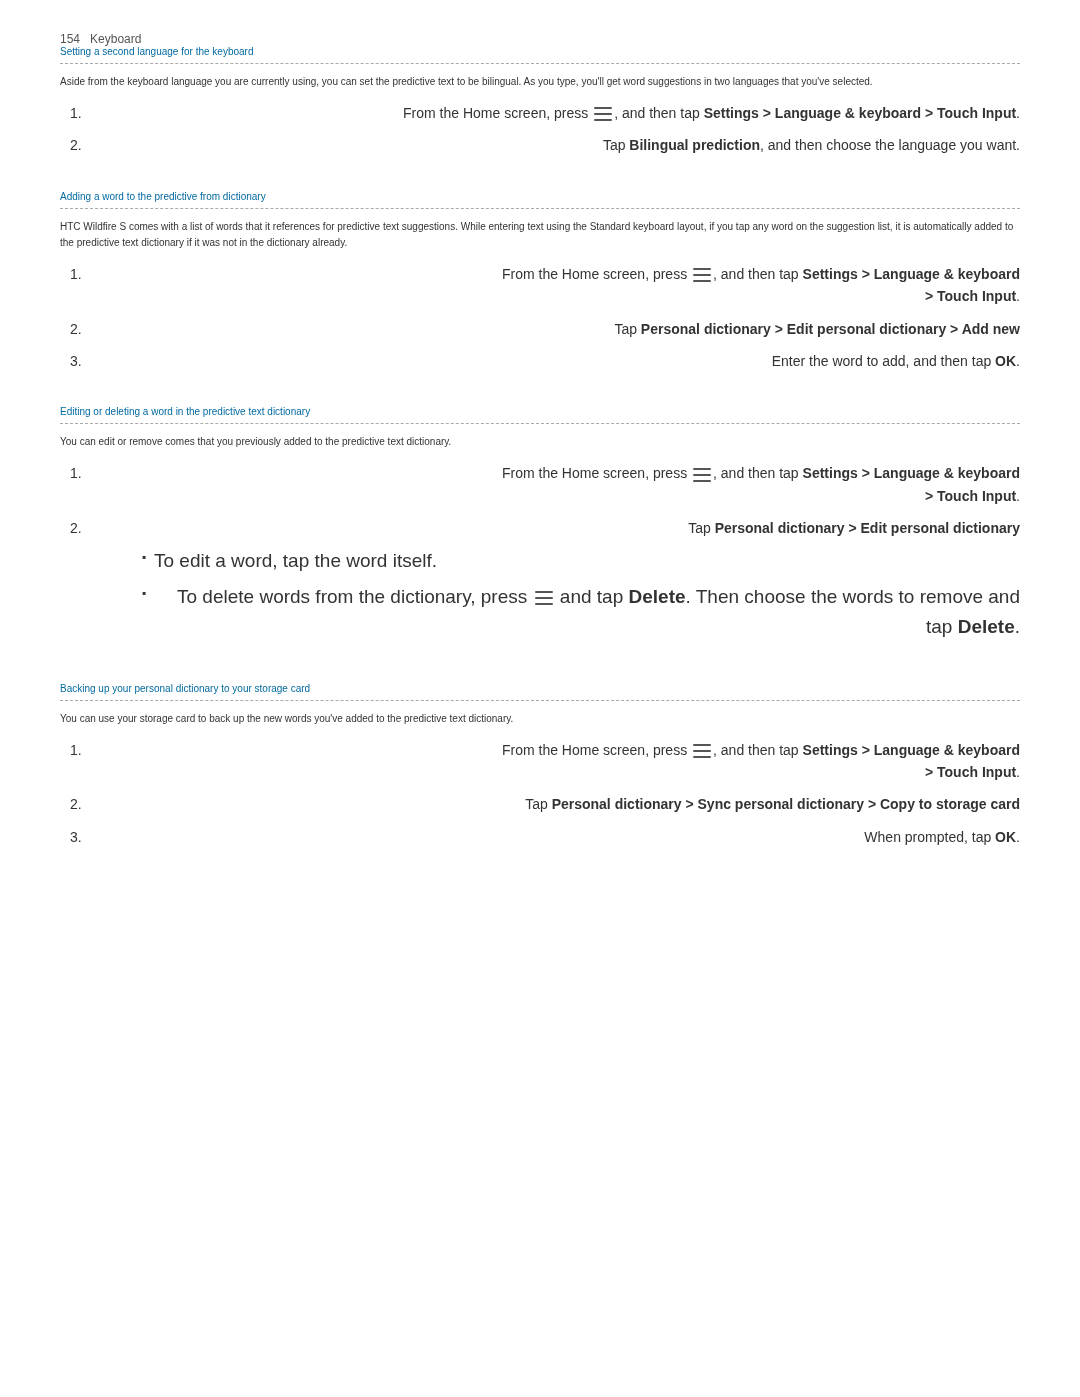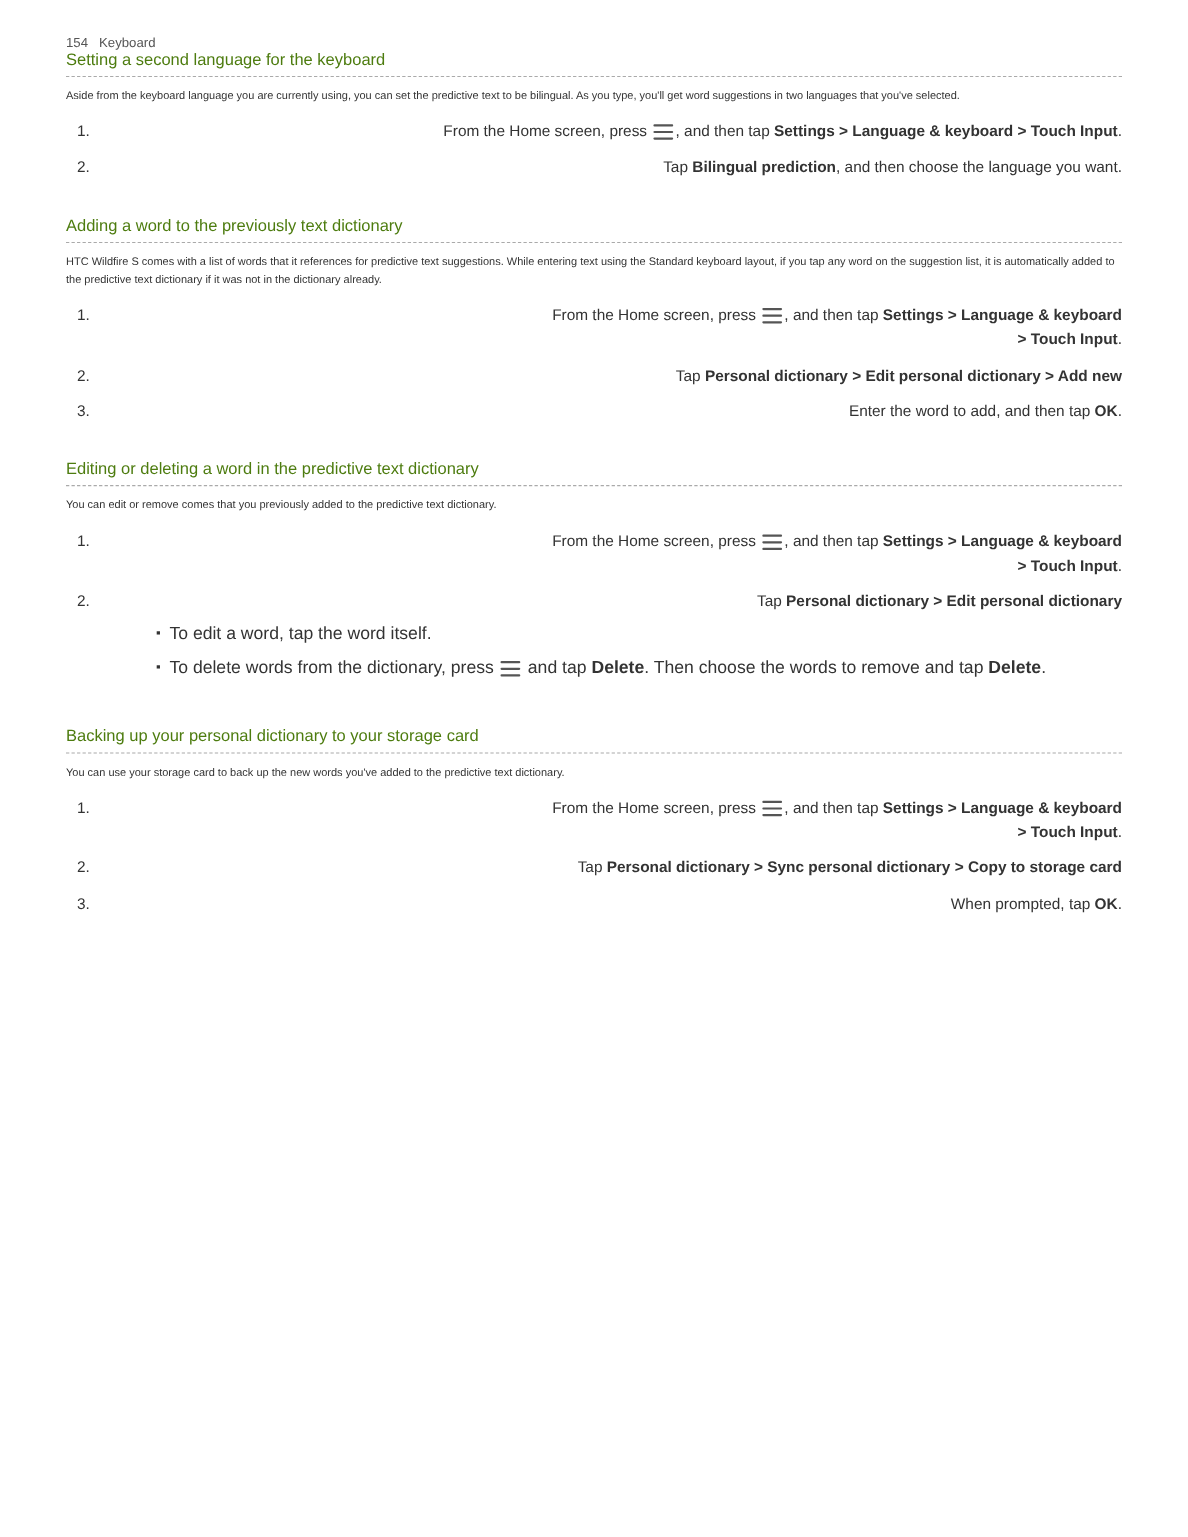--- a/index.html
+++ b/index.html
@@ -19,22 +19,22 @@
     }
 
     .page-number {
       font-size: 12px;
       color: #555;
       margin-bottom: 18px;
       text-align: center;
     }
 
     .section-title {
-      font-size: 15px;
-      color: #4d7c0f;
+      font-size: 10px;
+      color: #0369a1;
       margin-bottom: 10px;
       font-weight: normal;
       border-bottom: 1px dashed #aaaaaa;
       padding-bottom: 6px;
     }
 
     .section-body {
       padding-bottom: 20px;
     }
 
@@ -109,21 +109,21 @@
     .bullet-list {
       list-style: none;
       margin-left: 30px;
       margin-top: 6px;
     }
 
     .bullet-list li {
       display: flex;
       margin-bottom: 6px;
       line-height: 1.6;
-      font-size: 16px;
+      font-size: 19px;
     }
 
     .bullet-list li::before {
       content: '▪';
       margin-right: 8px;
       font-size: 12px;
       margin-top: 2px;
       min-width: 14px;
     }
 
@@ -149,21 +149,21 @@
       </li>
       <li>
         <span class="num">2.</span>
         <span class="content">Tap <b>Bilingual prediction</b>, and then choose the language you want.</span>
       </li>
     </ol>
   </div>
 </div>
 
 <div class="section-wrapper">
-  <h2 class="section-title">Adding a word to the previously text dictionary</h2>
+  <h2 class="section-title">Adding a word to the predictive from dictionary</h2>
   <div class="section-body">
     <p>HTC Wildfire S comes with a list of words that it references for predictive text suggestions. While entering text using the Standard keyboard layout, if you tap any word on the suggestion list, it is automatically added to the predictive text dictionary if it was not in the dictionary already.</p>
     <ol class="ordered-list">
       <li>
         <span class="num">1.</span>
         <span class="content">From the Home screen, press <span class="menu-icon"><span></span></span>, and then tap <b>Settings &gt; Language &amp; keyboard</b><br>&nbsp;&nbsp;&nbsp;&nbsp;<b>&gt; Touch Input</b>.</span>
       </li>
       <li>
         <span class="num">2.</span>
         <span class="content">Tap <b>Personal dictionary &gt; Edit personal dictionary &gt; Add new</b></span>

